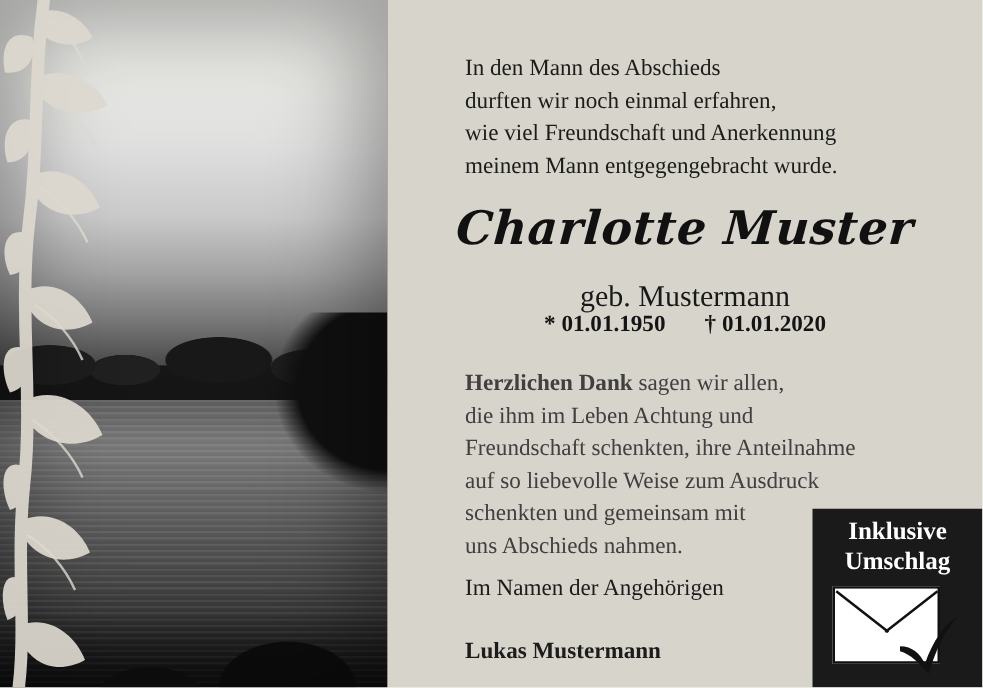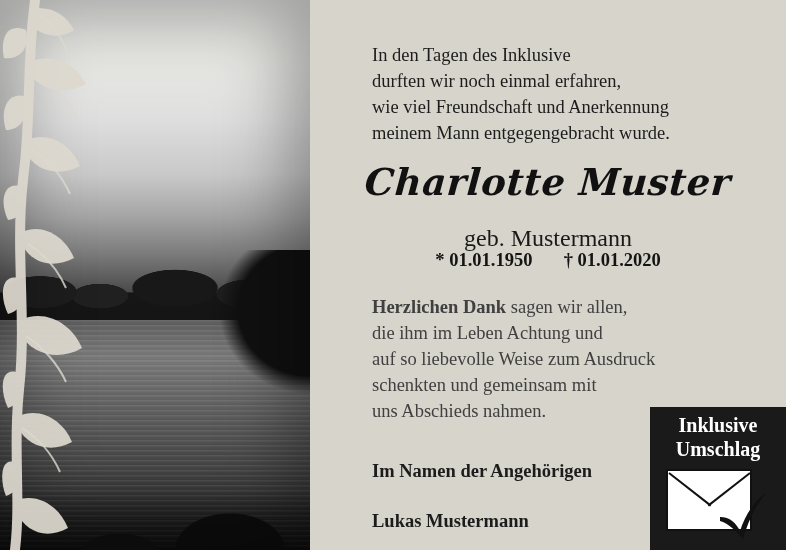--- a/index.html
+++ b/index.html
@@ -191,21 +191,21 @@
 
   .closing {
     position: absolute;
     left: 62px;
     top: 458px;
     width: 410px;
     font-size: 18.5px;
     line-height: 26px;
     color: #1c1c1c;
   }
-  .closing div { white-space: nowrap; font-weight: bold; }
+  .closing div { white-space: nowrap; }
   .closing .bold { font-weight: bold; margin-top: 24px; }
 
   
   .badge {
     position: absolute;
     right: 0;
     bottom: 0;
     width: 136px;
     height: 143px;
     background: #1a1a1a;
@@ -299,39 +299,40 @@
         <path d="M28 244 C44 254 58 270 66 288"></path>
         <path d="M26 336 C42 346 58 364 66 382"></path>
         <path d="M22 428 C38 438 52 454 60 472"></path>
       </g>
     </svg>
   </div>
 
   <div class="text-panel">
 
     <div class="verse">
-      <div>In den Tagen des Inklusive</div>
+      <div>In den Mann des Abschieds</div>
       <div>durften wir noch einmal erfahren,</div>
       <div>wie viel Freundschaft und Anerkennung</div>
       <div>meinem Mann entgegengebracht wurde.</div>
     </div>
 
     <div class="name">Charlotte Muster</div>
 
     <div class="maiden">geb. Mustermann</div>
 
     <div class="dates">
       <span>* 01.01.1950</span>
       <span class="gap"></span>
       <span>† 01.01.2020</span>
     </div>
 
     <div class="thanks">
       <div><b>Herzlichen Dank</b><span> sagen wir allen,</span></div>
       <div>die ihm im Leben Achtung und</div>
+      <div>Freundschaft schenkten, ihre Anteilnahme</div>
       <div>auf so liebevolle Weise zum Ausdruck</div>
       <div>schenkten und gemeinsam mit</div>
       <div>uns Abschieds nahmen.</div>
     </div>
 
     <div class="closing">
       <div>Im Namen der Angehörigen</div>
       <div class="bold">Lukas Mustermann</div>
     </div>
   </div>

